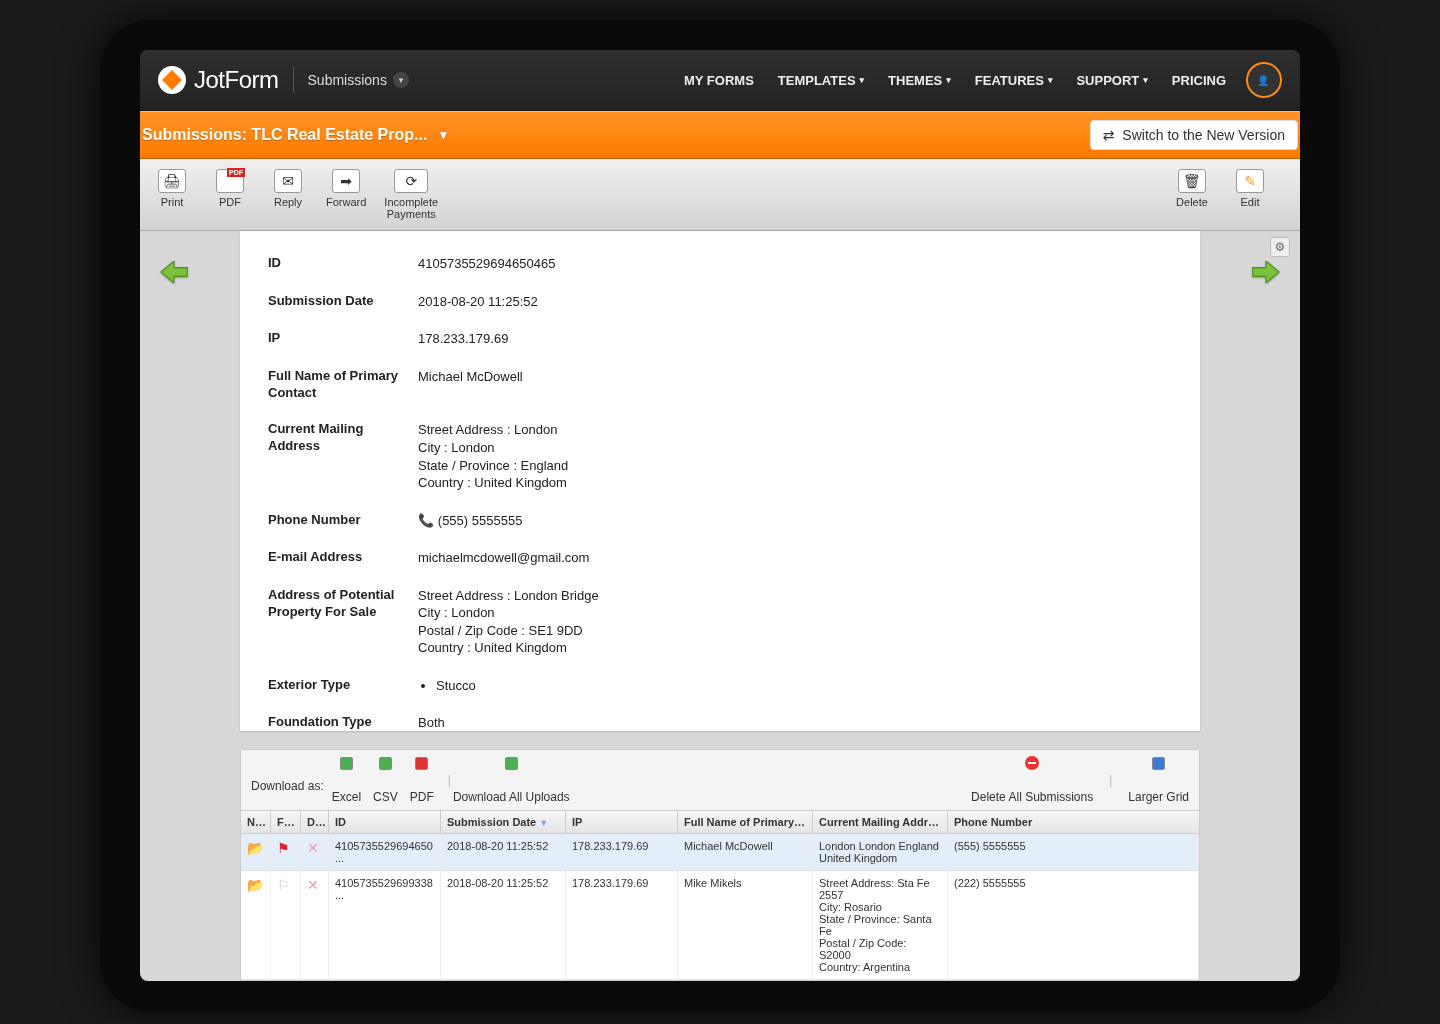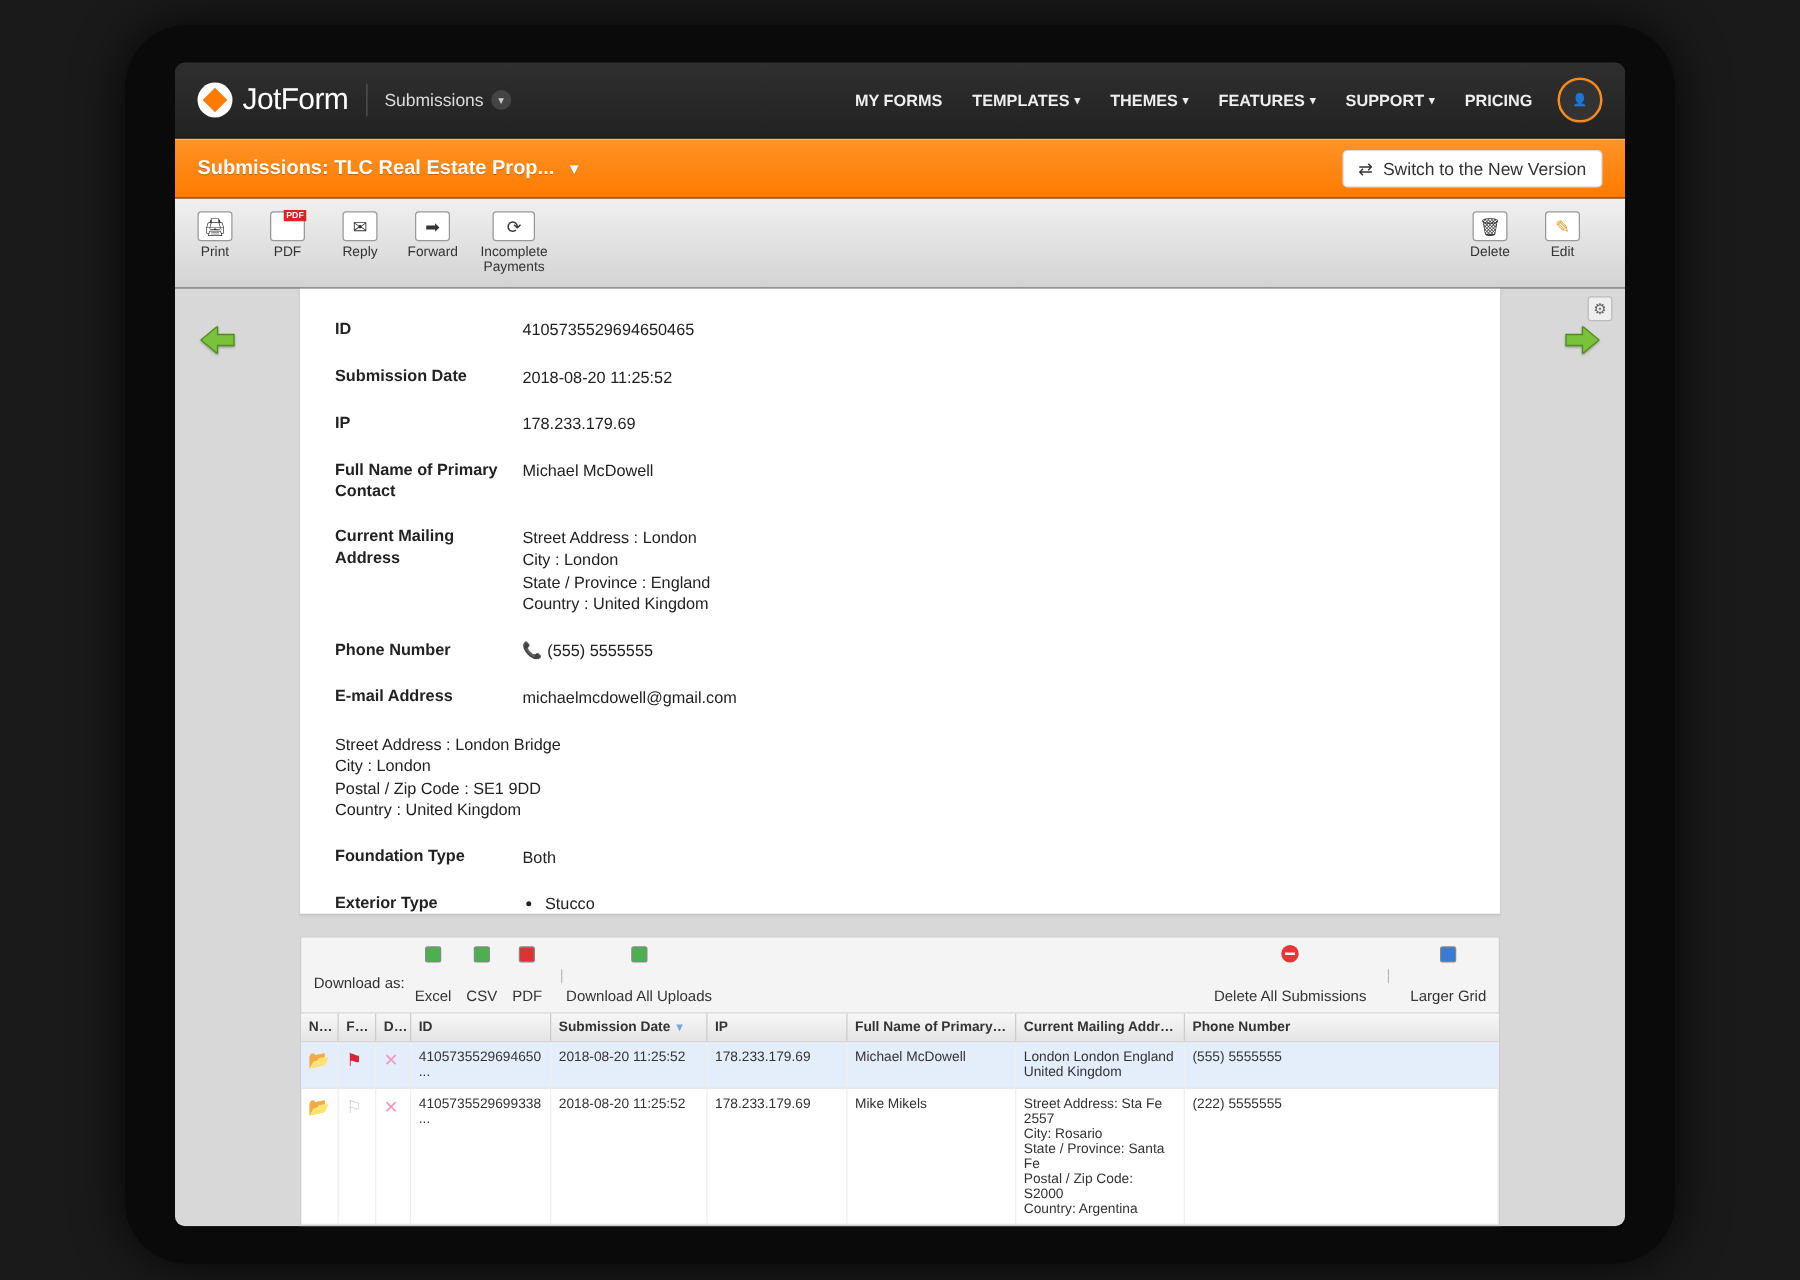--- a/index.html
+++ b/index.html
@@ -38,21 +38,21 @@
 .nav-divider { width:1px; height:26px; background:#555; margin:0 14px;}
 .nav-sub { font-size:14px; color:#ddd; display:flex; align-items:center; gap:6px;}
 .chev-circle { width:16px; height:16px; border-radius:50%; background:#444; display:inline-flex; align-items:center; justify-content:center; font-size:9px; color:#ccc;}
 .nav-main { margin-left:auto; display:flex; gap:24px; font-size:13px; font-weight:bold; color:#eee;}
 .nav-main span{display:flex; align-items:center; gap:4px; cursor:pointer;}
 .caret{font-size:9px;}
 .avatar { width:36px; height:36px; border-radius:50%; background:#333 center/cover no-repeat; border:2px solid #ff8a1c; margin-left:20px; display:flex; align-items:center;justify-content:center; font-size:10px; color:#777;}
 
 .orangebar {
   background: linear-gradient(#ff9326,#ff7a00);
-  display:flex; align-items:center; padding:8px 18px;
+  display:flex; align-items:center; padding:8px 2px;
   color:#fff; font-size:16px; font-weight:bold;
   border-top:1px solid #ffb866; border-bottom:1px solid #cc5e00;
 }
 .orangebar .title{ text-shadow:0 1px 0 rgba(0,0,0,0.25); display:flex; align-items:center; gap:10px;}
 .switch-btn { margin-left:auto; background:#fff; color:#333; font-weight:normal;
   padding:6px 12px; border-radius:4px; border:1px solid #ddd; display:flex; align-items:center; gap:8px; font-size:14px;}
 
 .toolbar { background: linear-gradient(#f0f0f0,#d3d3d3); display:flex; padding:10px 12px; border-bottom:1px solid #aaa;}
 .tbtn { text-align:center; font-size:11px; color:#333; margin-right:18px; cursor:pointer; min-width:40px;}
 .tbtn .ticon { width:28px; height:24px; margin:0 auto 3px; background:#fff; border:1px solid #999; border-radius:3px; display:flex; align-items:center; justify-content:center; font-size:14px;}
@@ -224,38 +224,39 @@
           </div>
       <div class="row">
             <div class="lbl">Phone Number</div>
             <div class="val">📞 (555) 5555555</div>
           </div>
       <div class="row">
             <div class="lbl">E-mail Address</div>
             <div class="val">michaelmcdowell@gmail.com</div>
           </div>
       <div class="row">
+            <div class="lbl">Address of Potential Property For Sale</div>
         <div class="val">
           <div>Street Address : London Bridge</div>
               <div>City : London</div>
               <div>Postal / Zip Code : SE1 9DD</div>
               <div>Country : United Kingdom</div>
         </div>
           </div>
       <div class="row">
-            <div class="lbl">Foundation Type</div>
-            <div class="val">Both</div>
-          </div>
-      <div class="row">
             <div class="lbl">Exterior Type</div>
         <div class="val">
           <ul class="bullets">
                 <li>Stucco</li>
               </ul>
         </div>
+          </div>
+      <div class="row">
+            <div class="lbl">Foundation Type</div>
+            <div class="val">Both</div>
           </div>
     </div>
 
     <div class="dlstrip">
       <span class="lead">Download as:</span>
       <span class="opt">
             <span class="sq green"></span>
             <span>Excel</span>
           </span>
       <span class="opt">

